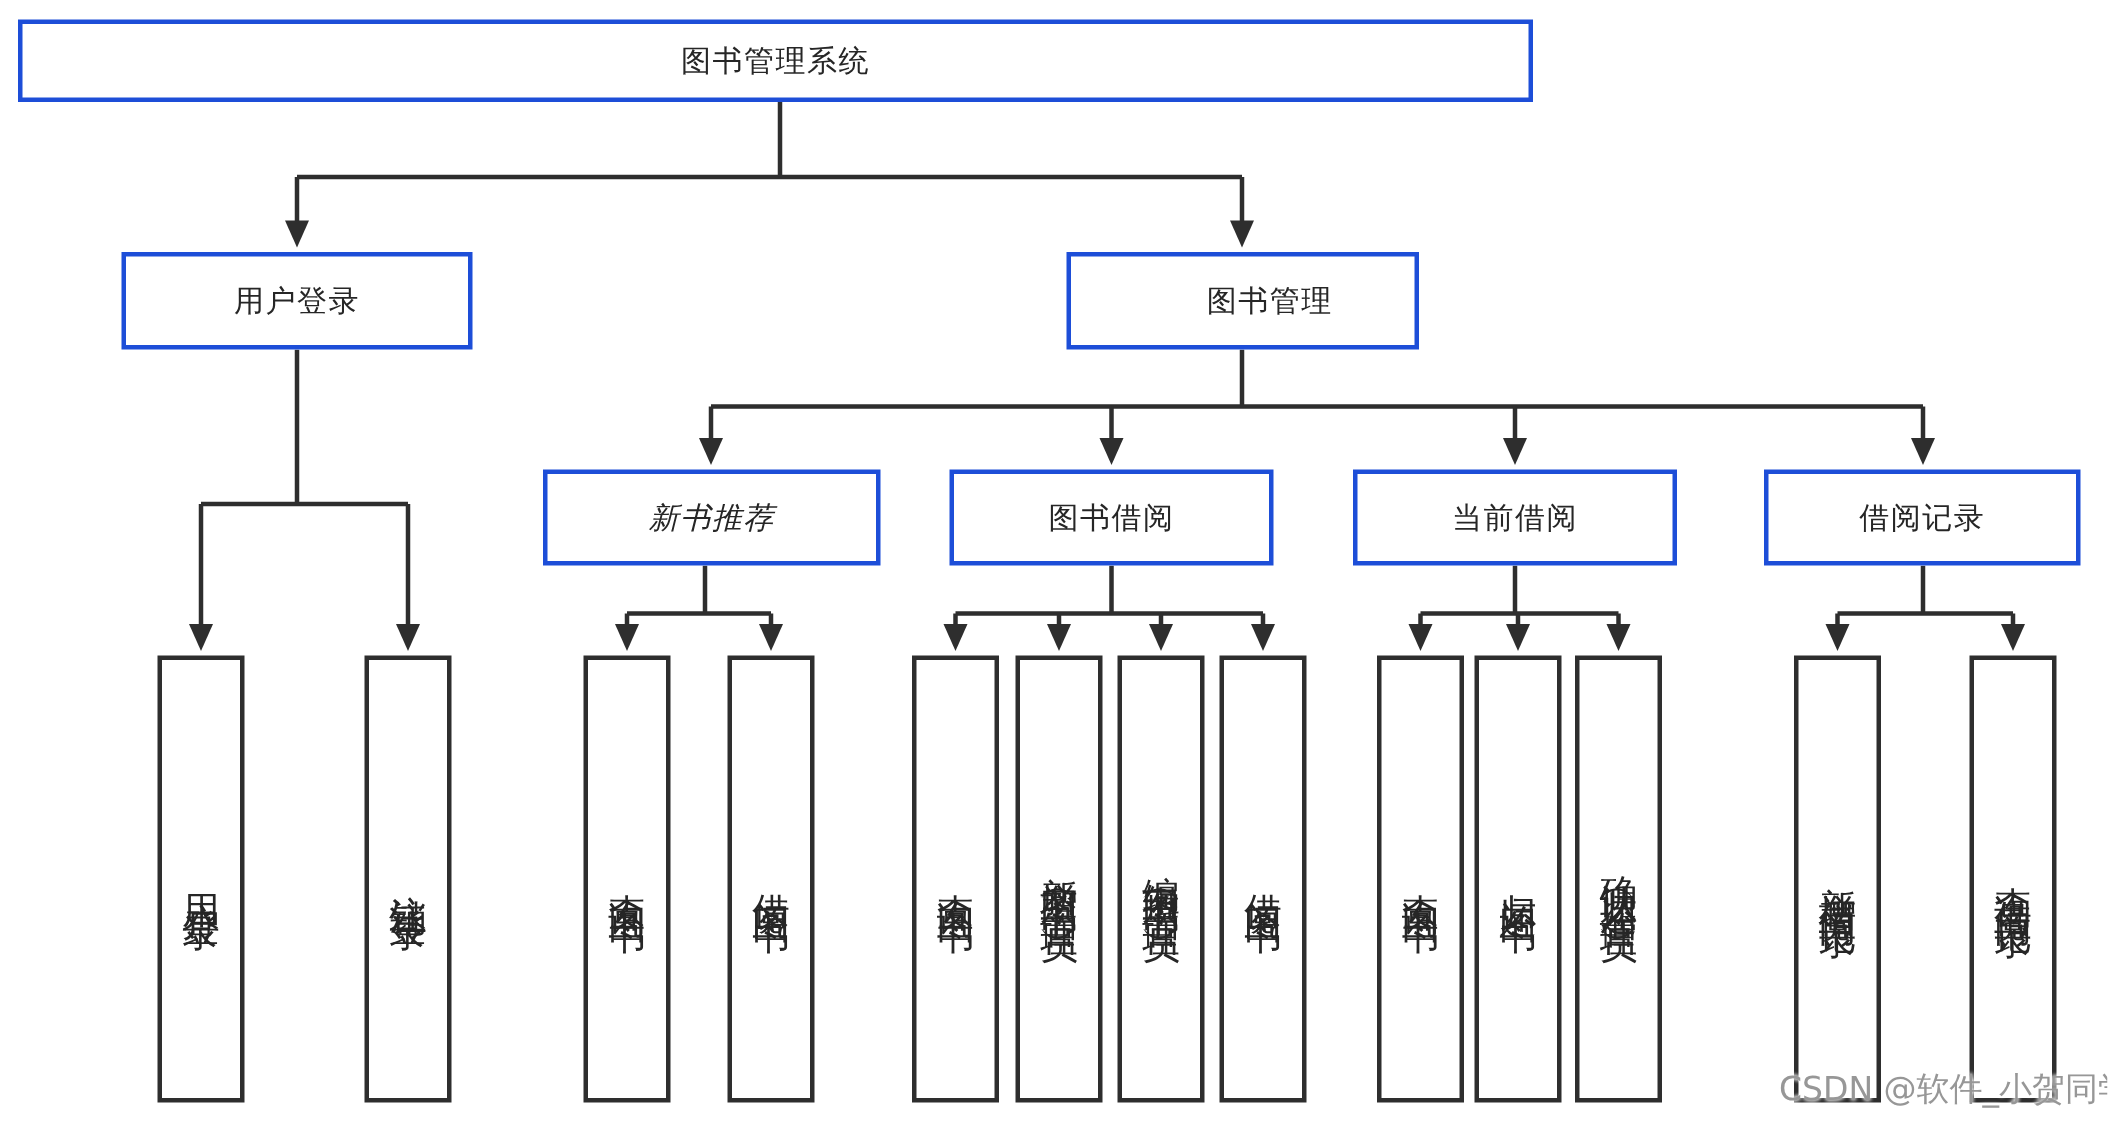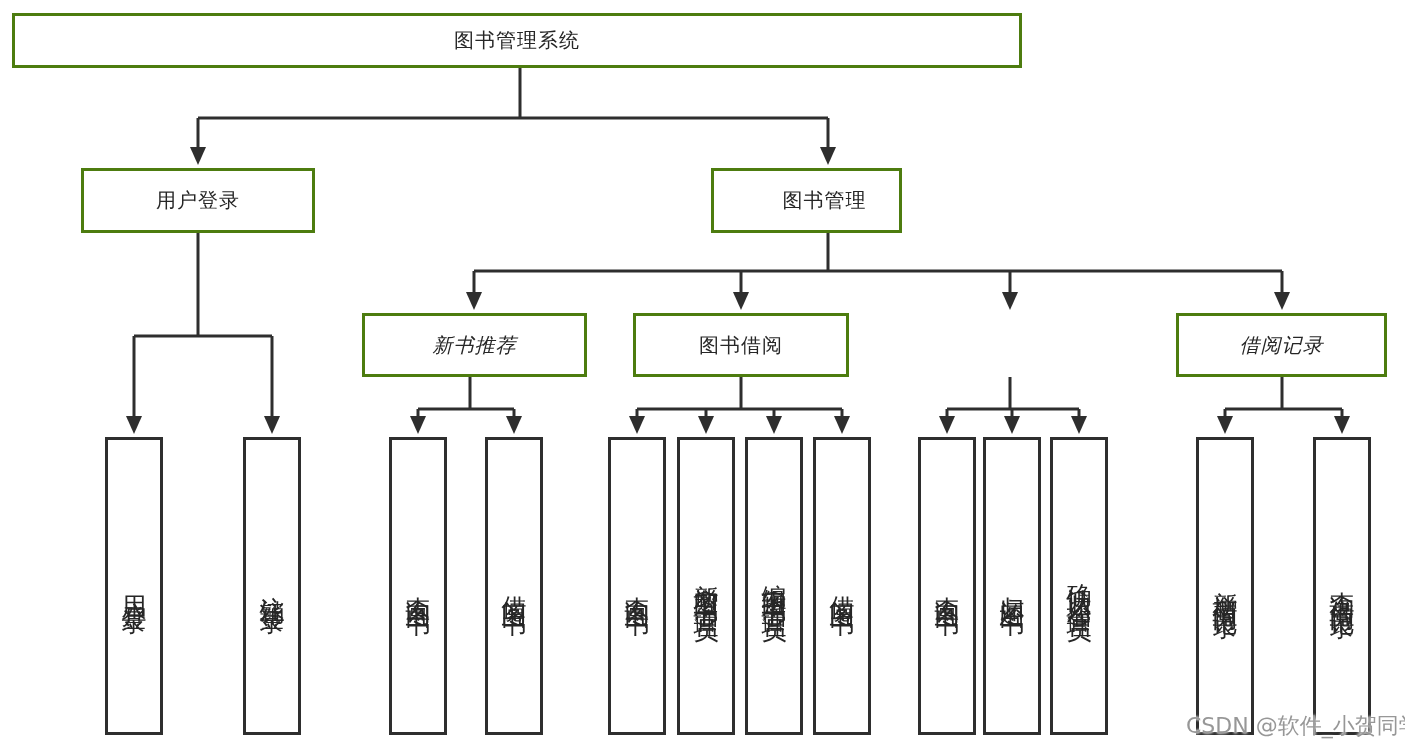--- a/index.html
+++ b/index.html
@@ -2,38 +2,38 @@
 <html><head>
 <meta charset="utf-8">
 <style>
   html,body{margin:0;padding:0;background:#fff;}
   #stage{
     position:relative;width:1405px;height:747px;background:#fff;overflow:hidden;
     font-family:"DejaVu Sans","Liberation Sans",sans-serif;
   }
   #wires{position:absolute;left:0;top:0;width:1405px;height:747px;}
   .hbox{
-    position:absolute;box-sizing:border-box;background:#fff;border:3px solid #4d7c0f;
+    position:absolute;box-sizing:border-box;background:#fff;border:3px solid #1d4ed8;
     display:flex;align-items:center;justify-content:center;
     font-size:20px;color:#262626;letter-spacing:1px;white-space:nowrap;
   }
   .vbox{
     position:absolute;box-sizing:border-box;background:#fff;border:3px solid #2e2e2e;
     top:437px;width:58px;height:298px;
     display:flex;align-items:center;justify-content:center;
     writing-mode:vertical-rl;text-orientation:mixed;
     font-size:25px;color:#262626;letter-spacing:5px;line-height:1;white-space:nowrap;
   }
   #b-root  {left:12px;  top:13px;  width:1010px;height:55px;}
   #b-ulogin{left:81px;  top:168px; width:234px; height:65px;}
-  #b-bmgmt {left:711px; top:168px; width:191px; height:65px;padding-left:36px;}
+  #b-bmgmt {left:711px; top:168px; width:235px; height:65px;padding-left:36px;}
   #b-nbr   {left:362px; top:313px; width:225px; height:64px;font-style:italic;}
   #b-bb    {left:633px; top:313px; width:216px; height:64px;text-align:right;}
   #b-cb    {left:902px; top:313px; width:216px; height:64px;}
-  #b-br    {left:1176px;top:313px; width:211px; height:64px;font-style:italic;}
+  #b-br    {left:1176px;top:313px; width:211px; height:64px;}
   #v-ul1{left:105px;}  #v-ul2{left:243px;}
   #v-nb1{left:389px;}  #v-nb2{left:485px;}
   #v-bb1{left:608px;}  #v-bb2{left:677px;} #v-bb3{left:745px;} #v-bb4{left:813px;}
   #v-cb1{left:918px;}  #v-cb2{left:983px;} #v-cb3{left:1050px;}
   #v-br1{left:1196px;} #v-br2{left:1313px;}
   #watermark{
     position:absolute;left:1186px;top:711px;z-index:5;
     font-size:22px;color:#979797;white-space:nowrap;
     text-shadow:0 0 3px #fff,0 0 3px #fff;
   }
@@ -91,20 +91,21 @@
       <polygon points="1334,416 1350,416 1342,434" fill="#2e2e2e"></polygon>
     </svg>
 
   <div class="hbox" id="b-root">图书管理系统</div>
 
   <div class="hbox" id="b-ulogin">用户登录</div>
   <div class="hbox" id="b-bmgmt">图书管理</div>
 
   <div class="hbox" id="b-nbr">新书推荐</div>
   <div class="hbox" id="b-bb">图书借阅</div>
+  <div class="hbox" id="b-cb">当前借阅</div>
   <div class="hbox" id="b-br">借阅记录</div>
 
   <div class="vbox" id="v-ul1">用户登录</div>
   <div class="vbox" id="v-ul2">注销登录</div>
 
   <div class="vbox" id="v-nb1">查询图书</div>
   <div class="vbox" id="v-nb2">借阅图书</div>
 
   <div class="vbox" id="v-bb1">查询图书</div>
   <div class="vbox" id="v-bb2">新增图书（管理员）</div>

